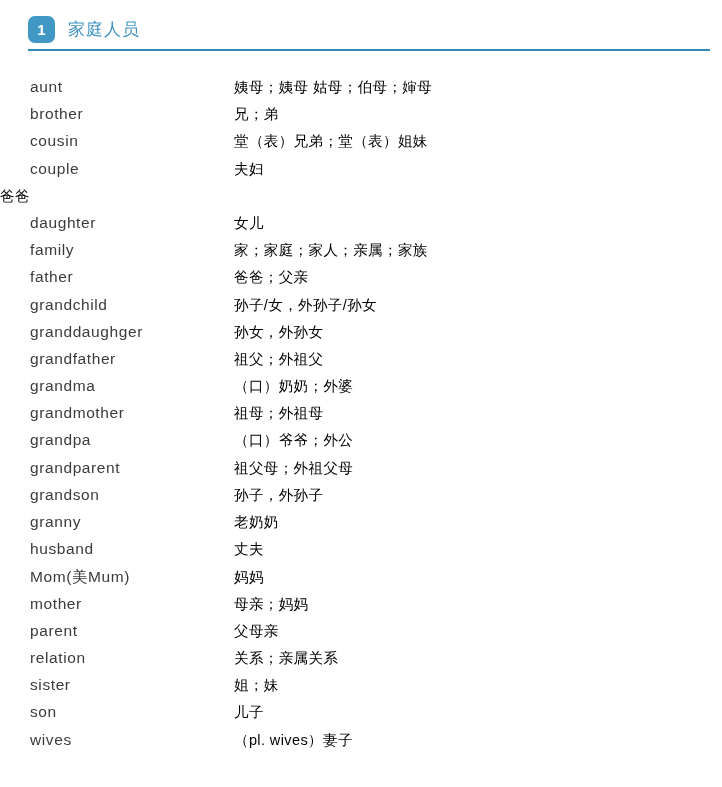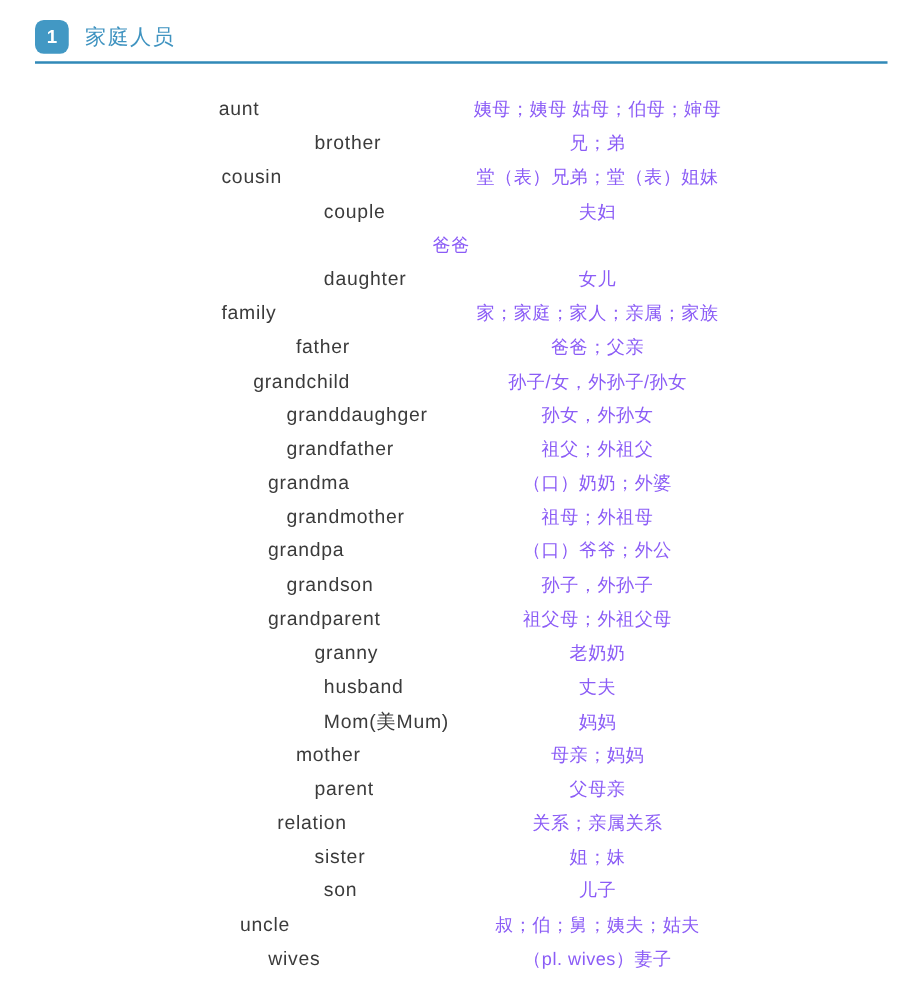--- a/index.html
+++ b/index.html
@@ -66,34 +66,33 @@
   .vocab-list {
     position: absolute;
     left: 0;
     top: 78px;
     width: 722px;
   }
   .vocab-row {
     display: flex;
     align-items: baseline;
     height: 27.2px;
-    justify-content: center;
   }
   .vocab-term {
     width: 234px;
     box-sizing: border-box;
     padding-left: 30px;
     font-size: 15.5px;
     letter-spacing: 0.6px;
     color: #3b3b3b;
     white-space: nowrap;
   }
   .vocab-meaning {
     font-size: 14.5px;
-    color: #8b5cf6;
+    color: #000000;
     letter-spacing: 0.4px;
     white-space: nowrap;
   }
 </style>
 </head>
 <body>
 
 <div class="page">
 
   <div class="section-header">
@@ -153,28 +152,28 @@
       </div>
       <div class="vocab-row">
         <div class="vocab-term">grandmother</div>
         <div class="vocab-meaning">祖母；外祖母</div>
       </div>
       <div class="vocab-row">
         <div class="vocab-term">grandpa</div>
         <div class="vocab-meaning">（口）爷爷；外公</div>
       </div>
       <div class="vocab-row">
+        <div class="vocab-term">grandparent</div>
+        <div class="vocab-meaning">祖父母；外祖父母</div>
+      </div>
+      <div class="vocab-row">
         <div class="vocab-term">grandson</div>
         <div class="vocab-meaning">孙子，外孙子</div>
       </div>
       <div class="vocab-row">
-        <div class="vocab-term">grandparent</div>
-        <div class="vocab-meaning">祖父母；外祖父母</div>
-      </div>
-      <div class="vocab-row">
         <div class="vocab-term">granny</div>
         <div class="vocab-meaning">老奶奶</div>
       </div>
       <div class="vocab-row">
         <div class="vocab-term">husband</div>
         <div class="vocab-meaning">丈夫</div>
       </div>
       <div class="vocab-row">
         <div class="vocab-term">Mom(美Mum)</div>
         <div class="vocab-meaning">妈妈</div>
@@ -193,22 +192,18 @@
       </div>
       <div class="vocab-row">
         <div class="vocab-term">sister</div>
         <div class="vocab-meaning">姐；妹</div>
       </div>
       <div class="vocab-row">
         <div class="vocab-term">son</div>
         <div class="vocab-meaning">儿子</div>
       </div>
       <div class="vocab-row">
-        <div class="vocab-term">uncle</div>
-        <div class="vocab-meaning">叔；伯；舅；姨夫；姑夫</div>
-      </div>
-      <div class="vocab-row">
         <div class="vocab-term">wives</div>
         <div class="vocab-meaning">（pl. wives）妻子</div>
       </div>
     </div>
 
 </div>
 
 </body></html>

